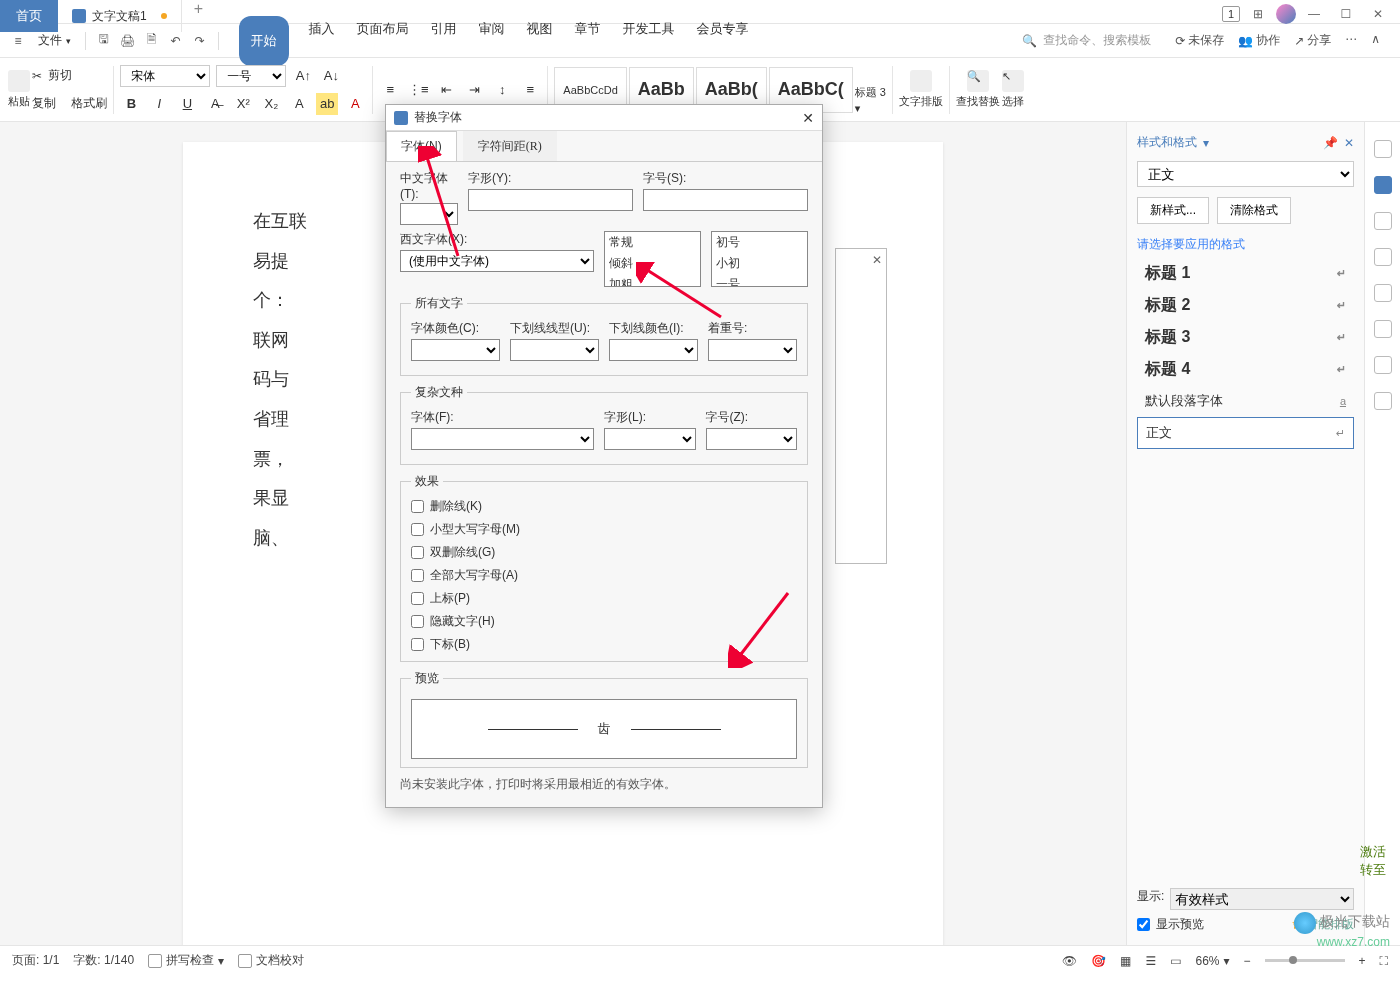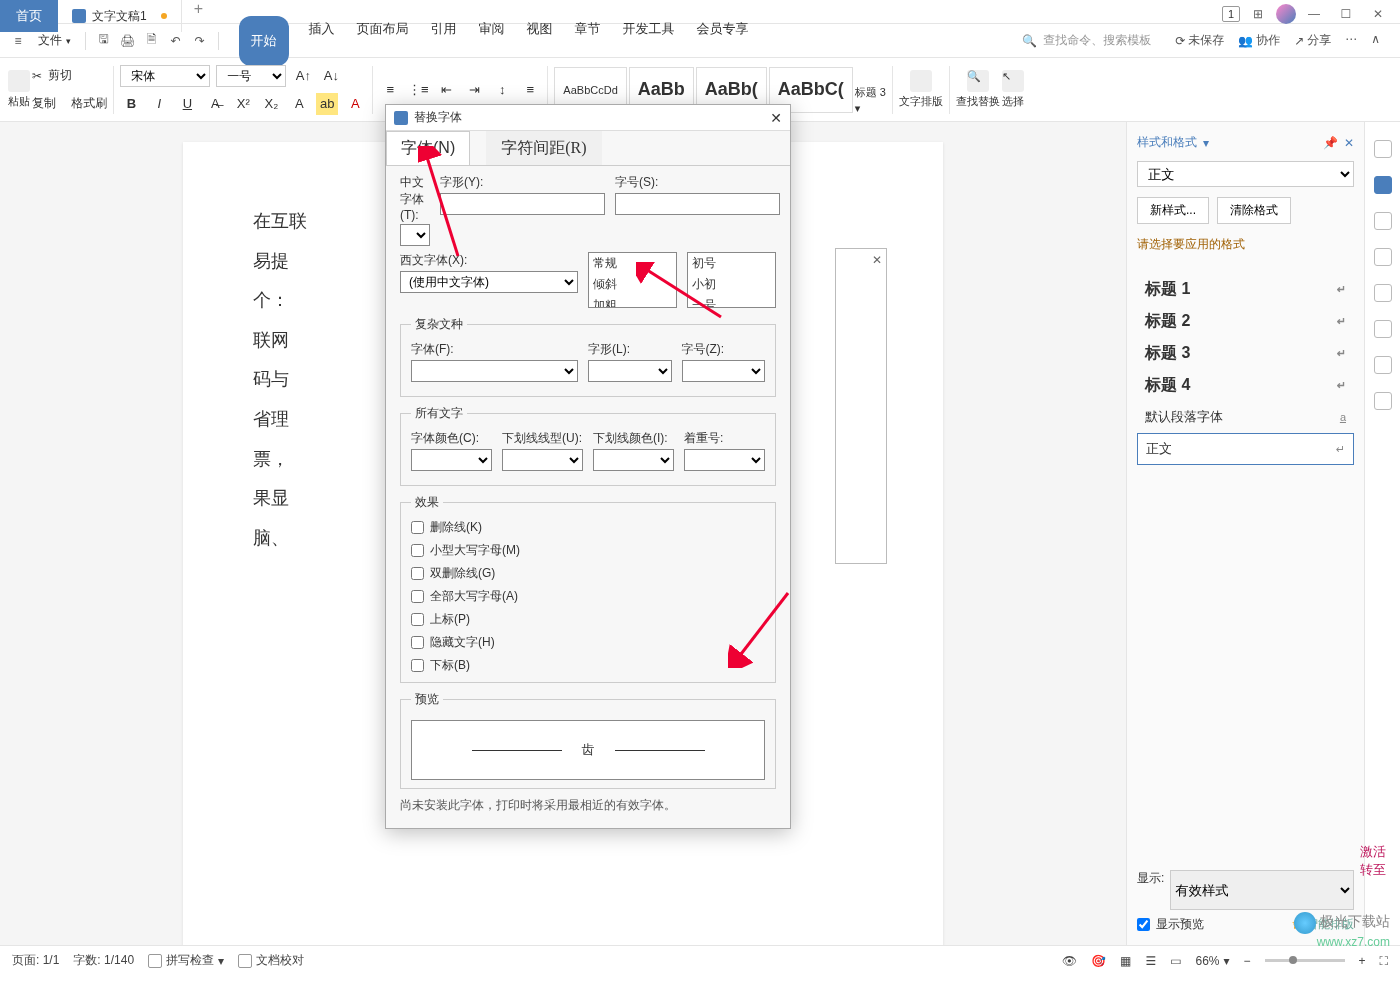--- a/index.html
+++ b/index.html
@@ -47,50 +47,50 @@
 .page { position: absolute; left: 50%; transform: translateX(-50%); top: 20px; width: 760px; height: 820px; background: #fff; box-shadow: 0 1px 3px rgba(0,0,0,.1); padding: 60px 70px; }
 .page p { font-size: 18px; line-height: 2.2; color: #333; font-family: SimSun, serif; }
 
 
 .sidebar { width: 238px; border-left: 1px solid #e5e5e5; background: #fafafa; display: flex; flex-direction: column; padding: 8px 10px; }
 .sidebar-hdr { display: flex; align-items: center; gap: 6px; padding: 4px 0; color: #4a7ebb; }
 .sidebar-hdr .spacer { flex: 1; }
 .sidebar-select { border: 1px solid #ccc; width: 100%; height: 26px; padding: 0 6px; margin: 6px 0; background: #fff; }
 .sidebar-btns { display: flex; gap: 8px; margin: 4px 0; }
 .sb-btn { border: 1px solid #ccc; background: #fff; padding: 4px 12px; font-size: 12px; }
-.sb-label { color: #a16207; margin: 8px 0 20px; }
+.sb-label { color: #3b82f6; margin: 8px 0 4px; }
 .style-list { display: flex; flex-direction: column; }
 .style-item { height: 32px; display: flex; align-items: center; justify-content: space-between; padding: 0 8px; font-size: 16px; font-weight: bold; font-family: SimSun, serif; }
 .style-item.sel { border: 1px solid #4a7ebb; background: #fff; font-size: 13px; font-weight: normal; }
 .style-item.small { font-size: 13px; font-weight: normal; }
 .ret { color: #888; font-size: 11px; }
 .sidebar-foot { margin-top: auto; }
 .sb-show { display: flex; gap: 6px; margin: 6px 0; }
-.sb-show select { flex: 1; border: 1px solid #ccc; height: 40px; }
+.sb-show select { flex: 1; border: 1px solid #ccc; height: 22px; }
 .sb-check { display: flex; align-items: center; gap: 6px; margin: 4px 0; }
 .sb-link { color: #6a9; display: flex; align-items: center; gap: 4px; }
 .crown { color: #f5a623; }
 
 
 .iconrail { width: 36px; border-left: 1px solid #e5e5e5; display: flex; flex-direction: column; align-items: center; gap: 18px; padding-top: 18px; color: #888; }
 .iconrail .ri { width: 18px; height: 18px; border: 1px solid #bbb; border-radius: 3px; }
 
 
 .statusbar { height: 30px; border-top: 1px solid #e5e5e5; display: flex; align-items: center; padding: 0 12px; gap: 14px; font-size: 12px; color: #444; background: #fff; }
 .statusbar .spacer { flex: 1; }
 .st-item { display: flex; align-items: center; gap: 4px; }
 .st-ic { width: 14px; height: 14px; border: 1px solid #999; border-radius: 2px; }
 
 
-.dialog { position: absolute; left: 385px; top: 104px; width: 406px; background: #f7f7f7; border: 1px solid #aaa; box-shadow: 0 4px 20px rgba(0,0,0,.25); z-index: 100; }
+.dialog { position: absolute; left: 385px; top: 104px; width: 438px; background: #f7f7f7; border: 1px solid #aaa; box-shadow: 0 4px 20px rgba(0,0,0,.25); z-index: 100; }
 .dlg-title { height: 26px; background: #fff; display: flex; align-items: center; padding: 0 8px; border-bottom: 1px solid #ddd; }
 .dlg-title .ic { width: 14px; height: 14px; background: #4a7ebb; border-radius: 2px; margin-right: 6px; }
 .dlg-title .close { margin-left: auto; font-size: 14px; }
 .dlg-tabs { display: flex; border-bottom: 1px solid #ccc; background: #f7f7f7; }
-.dlg-tab { padding: 6px 14px; font-size: 16px; background: #fff; border: 1px solid #ccc; border-bottom: none; margin-right: 16px; }
+.dlg-tab { padding: 6px 14px; font-size: 12px; background: #fff; border: 1px solid #ccc; border-bottom: none; margin-right: 6px; }
 .dlg-tab.inactive { background: #f0f0f0; border-color: transparent; font-family: Liberation Serif, serif; }
 .dlg-body { padding: 8px 14px 14px; }
 .dlg-row { display: flex; gap: 10px; margin-bottom: 6px; }
 .fld { display: flex; flex-direction: column; gap: 2px; flex: 1; }
 .fld label { font-size: 12px; }
 .fld input, .fld select { border: 1px solid #888; height: 22px; padding: 0 4px; font-size: 12px; background: #fff; }
 .fld.w1 { flex: 2; }
 .listbox { border: 1px solid #888; height: 56px; overflow: auto; font-size: 12px; background: #fff; }
 .listbox div { padding: 2px 4px; }
 fieldset { border: 1px solid #ccc; padding: 8px 10px; margin-top: 8px; }
@@ -112,21 +112,21 @@
 .ghost-dialog { position: absolute; left: 835px; top: 248px; width: 52px; height: 316px; background: #fff; border: 1px solid #bbb; z-index: 50; }
 .ghost-dialog .gx { position: absolute; right: 4px; top: 4px; font-size: 12px; color: #666; }
 
 
 .arrow { position: absolute; pointer-events: none; z-index: 200; }
 
 
 .watermark { position: absolute; right: 10px; bottom: 38px; font-size: 14px; color: #888; text-align: right; line-height: 1.4; z-index: 300; }
 .watermark .logo { display: flex; align-items: flex-start; gap: 4px; justify-content: flex-end; }
 .watermark .url { color: #6c9; font-size: 12px; }
-.activate { position: absolute; right: 14px; bottom: 110px; color: #be185d; font-size: 13px; z-index: 40; }
+.activate { position: absolute; right: 14px; bottom: 110px; color: #4d7c0f; font-size: 13px; z-index: 40; }
 </style>
 </head>
 <body>
 
 <div class="titlebar">
   <div class="tab-home">首页</div>
   <div class="tab-doc">
     <span class="doc-icon"></span>
     <span>文字文稿1</span>
     <span class="dot"></span>
@@ -416,54 +416,54 @@
       <div class="fld">
         <div class="listbox">
           <div>初号</div>
           <div>小初</div>
           <div>一号</div>
         </div>
       </div>
     </div>
 
     <fieldset>
+      <legend>所有文字</legend>
+      <div class="dlg-row">
+        <div class="fld">
+            <label>字体颜色(C):</label>
+            <select></select>
+          </div>
+        <div class="fld">
+            <label>下划线线型(U):</label>
+            <select></select>
+          </div>
+        <div class="fld">
+            <label>下划线颜色(I):</label>
+            <select></select>
+          </div>
+        <div class="fld">
+            <label>着重号:</label>
+            <select></select>
+          </div>
+      </div>
+    </fieldset>
+
+    <fieldset>
       <legend>复杂文种</legend>
       <div class="dlg-row">
         <div class="fld w1">
             <label>字体(F):</label>
             <select></select>
           </div>
         <div class="fld">
             <label>字形(L):</label>
             <select></select>
           </div>
         <div class="fld">
             <label>字号(Z):</label>
-            <select></select>
-          </div>
-      </div>
-    </fieldset>
-
-    <fieldset>
-      <legend>所有文字</legend>
-      <div class="dlg-row">
-        <div class="fld">
-            <label>字体颜色(C):</label>
-            <select></select>
-          </div>
-        <div class="fld">
-            <label>下划线线型(U):</label>
-            <select></select>
-          </div>
-        <div class="fld">
-            <label>下划线颜色(I):</label>
-            <select></select>
-          </div>
-        <div class="fld">
-            <label>着重号:</label>
             <select></select>
           </div>
       </div>
     </fieldset>
 
     <fieldset>
       <legend>效果</legend>
       <div class="chk-grid">
         <label class="chk">
             <input type="checkbox" style="">

